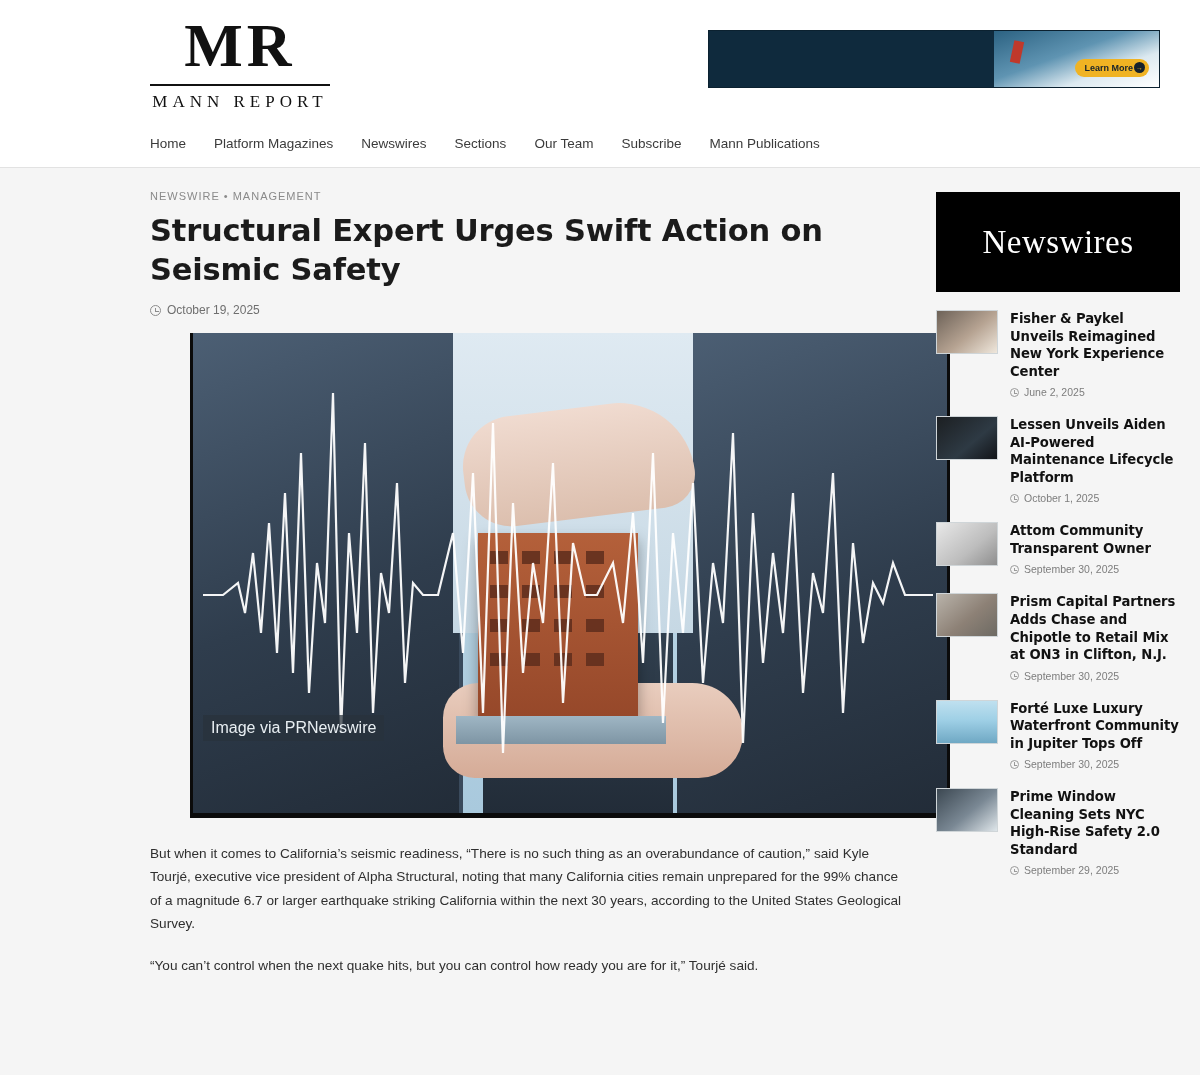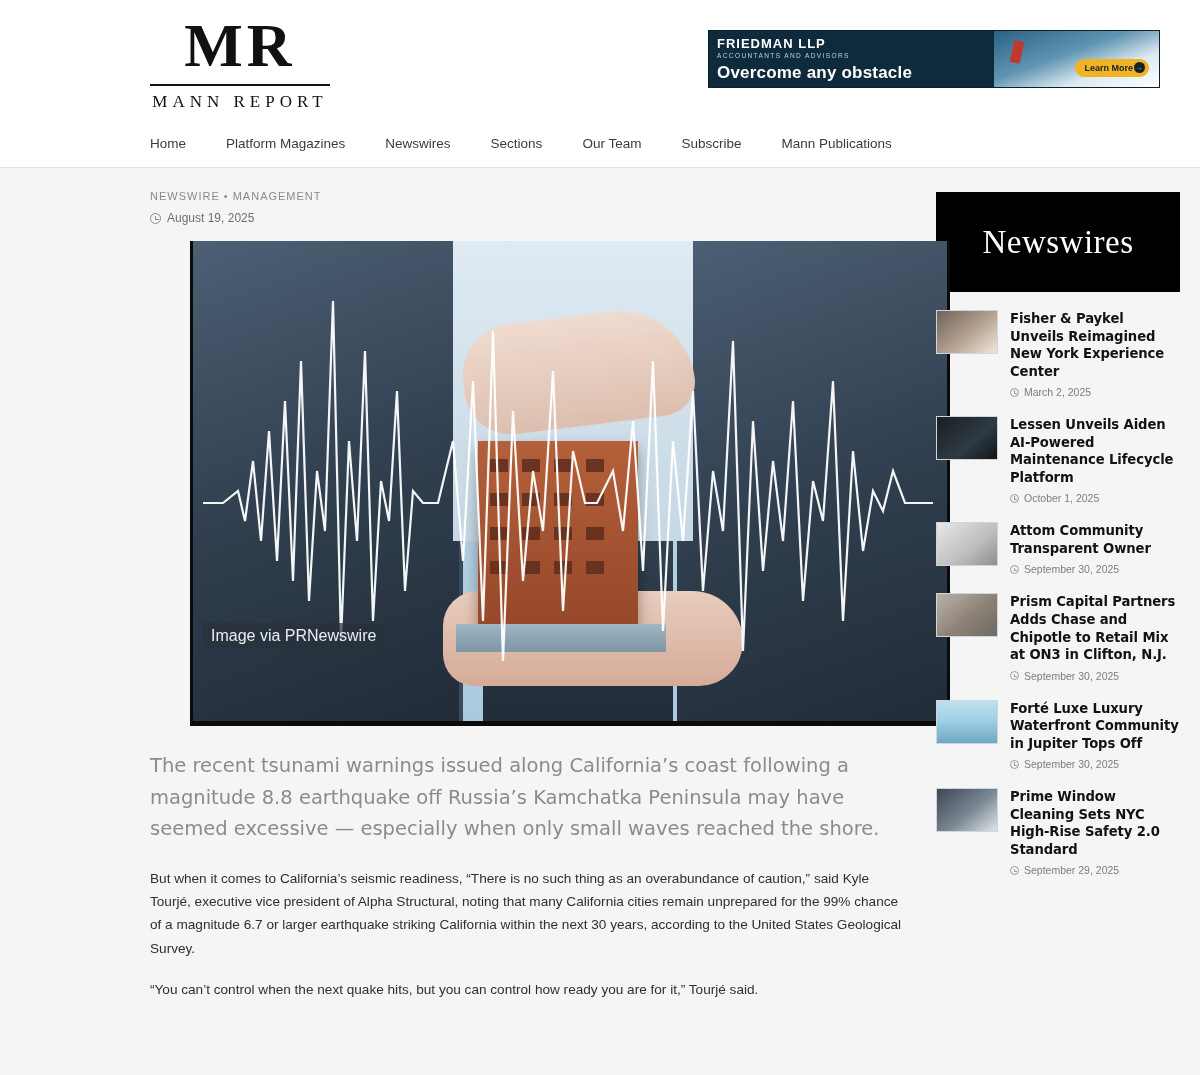--- a/index.html
+++ b/index.html
@@ -87,21 +87,21 @@
     background:#15222c; color:#f0b323;
     font-size:7px; line-height:11px; text-align:center;
   }
 
   
   .main-nav {
     border-bottom:1px solid #e2e2e2;
     padding:0 0 0 150px;
     height:42px;
   }
-  .main-nav ul { list-style:none; margin:0; padding:0; display:flex; gap:40px; }
+  .main-nav ul { list-style:none; margin:0; padding:0; display:flex; gap:28px; }
   .main-nav li a {
     display:block; padding:10px 0 14px 0;
     font-size:13.5px; color:#3b3b3b; text-decoration:none;
   }
 
   
   .content-wrap {
     background:#f5f5f5;
     padding-top:22px;
     min-height:920px;
@@ -258,25 +258,20 @@
 
   <header class="site-header">
     <div class="logo-block">
       <div class="logo-mark">MR</div>
       <div class="logo-rule"></div>
       <div class="logo-sub">MANN REPORT</div>
     </div>
 
     <div class="ad-banner">
       <div class="ad-photo"></div>
-      <div class="ad-left">
-        <div class="ad-firm">FRIEDMAN LLP</div>
-        <div class="ad-sub">ACCOUNTANTS AND ADVISORS</div>
-        <div class="ad-head">Overcome any obstacle</div>
-      </div>
       <div class="ad-cta">
         <span>Learn More</span>
         <span class="arrow">→</span>
       </div>
     </div>
   </header>
 
   <nav class="main-nav">
     <ul>
       <li>
@@ -301,23 +296,24 @@
           <a href="#">Mann Publications</a>
         </li>
     </ul>
   </nav>
 
   <div class="content-wrap">
     <div class="columns">
 
       <main class="article">
         <div class="kicker">NEWSWIRE • MANAGEMENT</div>
+        <h1 class="headline">Structural Expert Urges Swift Action on Seismic Safety</h1>
         <div class="byline">
           <span class="clock"></span>
-          <span>August 19, 2025</span>
+          <span>October 19, 2025</span>
         </div>
 
         <figure class="hero">
           <div class="hero-inner">
             <div class="suit-left"></div>
             <div class="suit-right"></div>
             <div class="shirt"></div>
             <div class="torso-dark"></div>
             <div class="hand-top"></div>
             <div class="hand-bottom"></div>
@@ -341,38 +337,37 @@
             </div>
             <div class="wave">
               <svg viewBox="0 0 754 480" preserveAspectRatio="none">
                 <polyline fill="none" stroke="#ffffff" stroke-width="2.2" opacity="0.95" points="10,262 30,262 45,250 52,280 60,220 68,300 76,190 84,320 92,160 100,340 108,120 116,360 124,230 132,290 140,60 148,400 156,200 164,300 172,110 180,380 188,240 196,280 204,150 212,350 220,250 230,262 245,262 260,200 270,320 280,140 290,380 300,90 310,420 320,170 330,340 340,230 350,290 360,130 370,370 380,210 392,262 404,262 420,230 430,290 440,180 450,330 460,120 470,390 480,200 490,300 500,150 510,350 520,230 530,290 540,100 550,410 560,180 570,330 580,220 590,300 600,160 610,360 620,240 630,280 640,140 650,380 660,210 670,310 680,250 690,270 700,230 712,262 740,262"></polyline>
               </svg>
             </div>
             <figcaption class="img-credit">Image via PRNewswire</figcaption>
           </div>
         </figure>
 
-        <p class="lede">The recent tsunami warnings issued along California’s coast following a magnitude 8.8 earthquake off Russia’s Kamchatka Peninsula may have seemed excessive — especially when only small waves reached the shore.</p>
         <p class="body-p">But when it comes to California’s seismic readiness, “There is no such thing as an overabundance of caution,” said Kyle Tourjé, executive vice president of Alpha Structural, noting that many California cities remain unprepared for the 99% chance of a magnitude 6.7 or larger earthquake striking California within the next 30 years, according to the United States Geological Survey.</p>
         <p class="body-p">“You can’t control when the next quake hits, but you can control how ready you are for it,” Tourjé said.</p>
 
       </main>
 
       <aside class="sidebar">
         <div class="newswires-head">
           <span>Newswires</span>
         </div>
 
         <div class="nw-item">
           <div class="nw-thumb" style="background:linear-gradient(140deg,#6d6258,#b6a392 55%,#efe7dc);"></div>
           <div class="nw-text">
             <p class="nw-title">Fisher &amp; Paykel Unveils Reimagined New York Experience Center</p>
             <div class="nw-date">
               <span class="clock-sm"></span>
-              <span>March 2, 2025</span>
+              <span>June 2, 2025</span>
             </div>
           </div>
         </div>
 
         <div class="nw-item">
           <div class="nw-thumb" style="background:linear-gradient(140deg,#1c1f22,#2e3a44 60%,#121418);"></div>
           <div class="nw-text">
             <p class="nw-title">Lessen Unveils Aiden AI-Powered Maintenance Lifecycle Platform</p>
             <div class="nw-date">
               <span class="clock-sm"></span>

